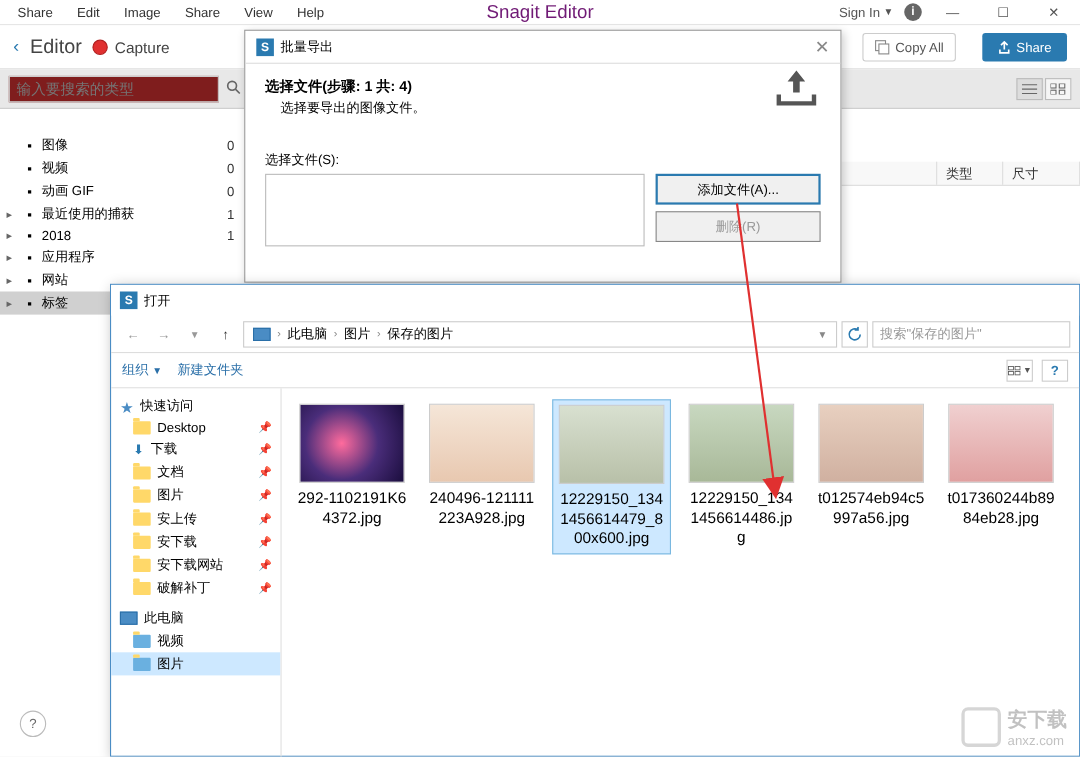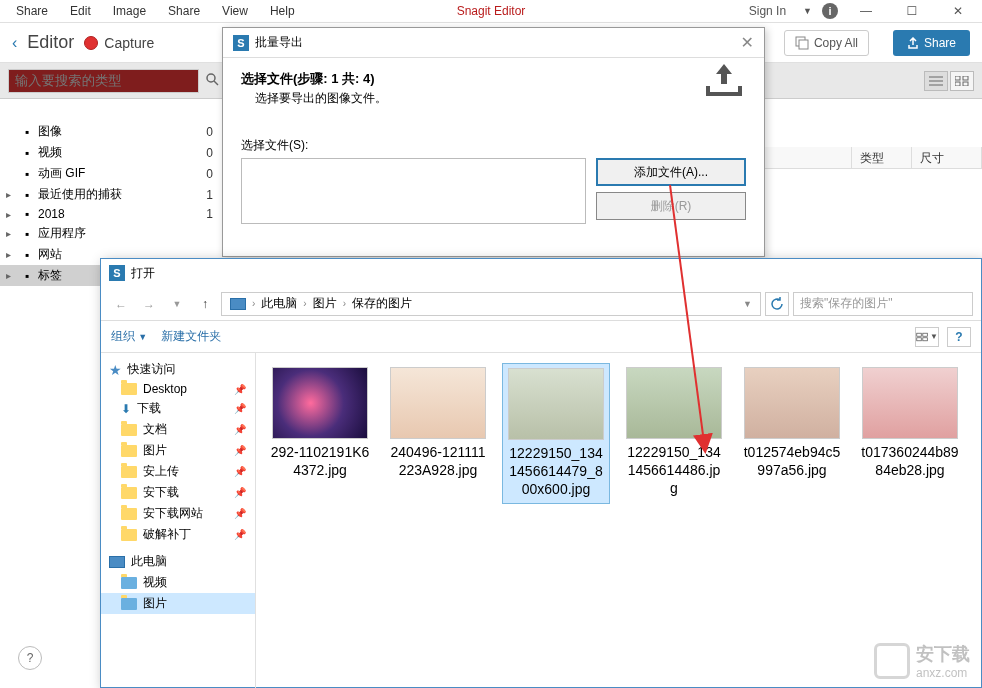--- a/index.html
+++ b/index.html
@@ -6,23 +6,23 @@
 body { width: 982px; height: 688px; background: #f0f0f0; position: relative; overflow: hidden; font-size: 12px; }
 
 
 .main-window { position: absolute; top: 0; left: 0; width: 982px; height: 688px; background: #fff; }
 
 
 .menubar { height: 23px; display: flex; align-items: center; padding: 0 6px; background: #fff; border-bottom: 1px solid #e0e0e0; }
 .menubar .menu-items { display: flex; gap: 2px; }
 .menubar .menu-item { padding: 3px 10px; color: #333; cursor: default; }
 .menubar .spacer { flex: 1; }
-.menubar .title { color: #b91c1c; font-size: 12px; position: absolute; left: 50%; transform: translateX(-50%); }
+.menubar .title { color: #701a75; font-size: 17px; position: absolute; left: 50%; transform: translateX(-50%); }
 .menubar .right { display: flex; align-items: center; gap: 10px; }
-.sign-in { color: #555; display: flex; align-items: center; gap: 17px; }
+.sign-in { color: #555; display: flex; align-items: center; gap: 3px; }
 .info-icon { width: 16px; height: 16px; border-radius: 50%; background: #666; color: #fff; display: flex; align-items: center; justify-content: center; font-size: 11px; font-weight: bold; }
 .win-btn { width: 36px; height: 20px; display: flex; align-items: center; justify-content: center; color: #555; }
 
 
 .toolbar { height: 40px; display: flex; align-items: center; padding: 0 12px; background: #fff; border-bottom: 1px solid #e0e0e0; }
 .toolbar .left { display: flex; align-items: center; gap: 10px; }
 .back-arrow { color: #2a7ab0; font-size: 16px; }
 .editor-label { color: #444; font-size: 18px; }
 .capture-btn { display: flex; align-items: center; gap: 6px; color: #444; font-size: 14px; }
 .red-dot { width: 14px; height: 14px; border-radius: 50%; background: #e03030; border: 1px solid #b02020; }

